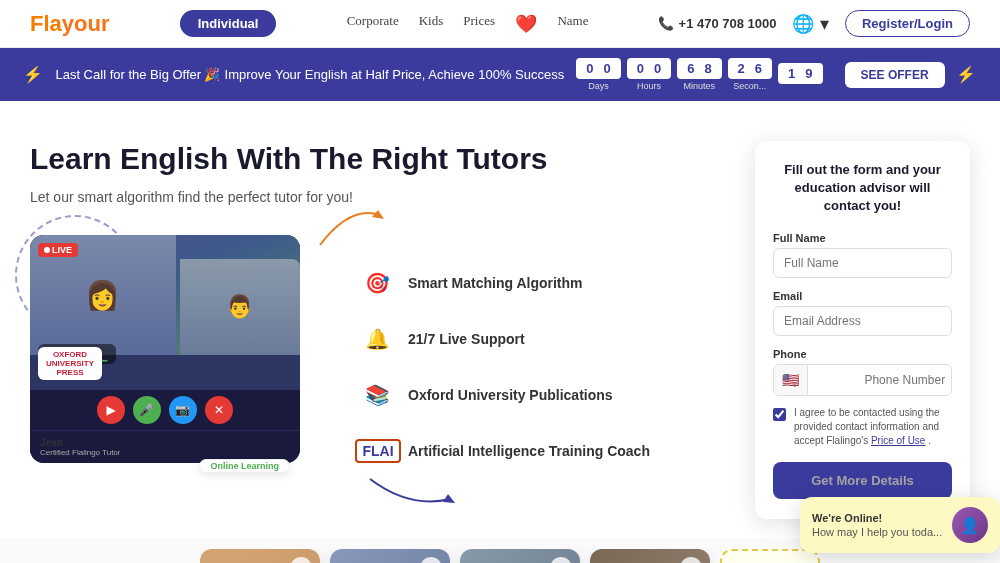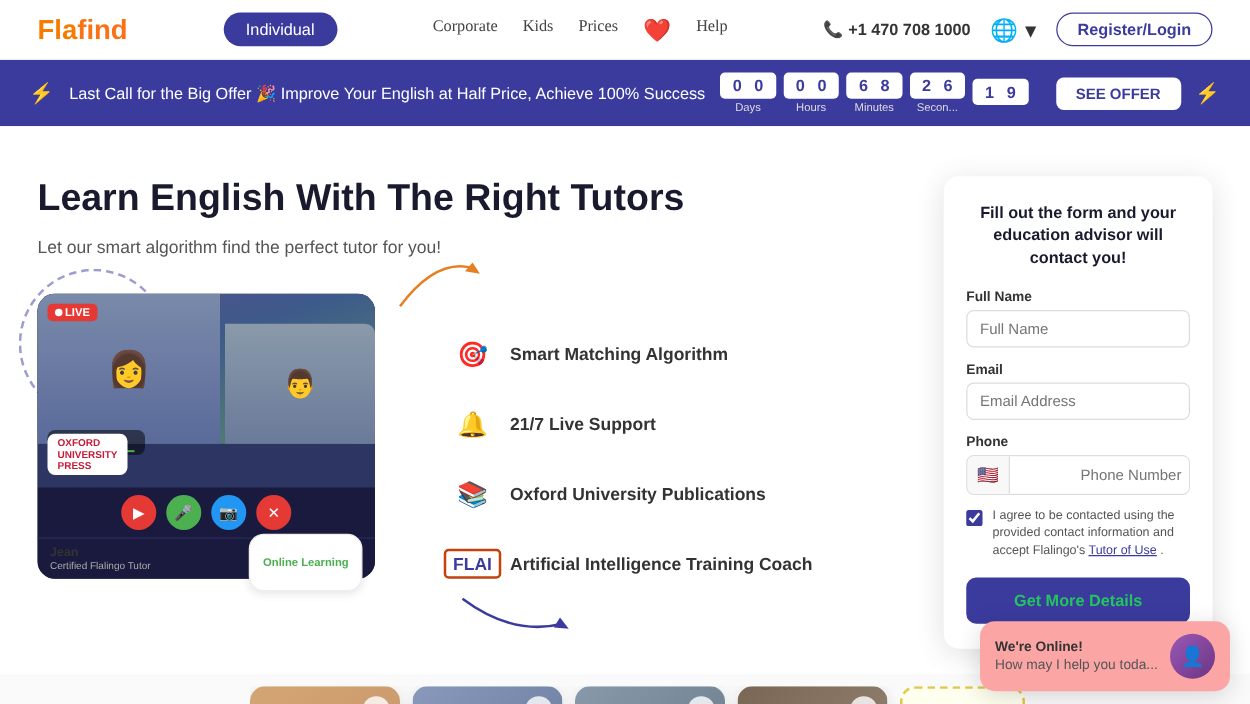--- a/index.html
+++ b/index.html
@@ -7,21 +7,21 @@
 
     
     .navbar {
       display: flex; align-items: center; justify-content: space-between;
       padding: 10px 30px; border-bottom: 1px solid #eee; background: #fff;
     }
     .logo { font-size: 22px; font-weight: 800; color: #333; }
     .logo span { color: #f57c00; }
     .nav-active-btn {
       background: #3b3b9e; color: #fff; border: none; border-radius: 20px;
-      padding: 6px 18px; font-size: 13px; font-weight: 400; cursor: pointer;
+      padding: 6px 18px; font-size: 13px; font-weight: 700; cursor: pointer;
     }
     .nav-links { display: flex; gap: 20px; font-size: 13px; color: #444; }
     .nav-links span { cursor: pointer; font-family: Liberation Serif, serif; }
     .nav-right { display: flex; align-items: center; gap: 16px; }
     .nav-register { border: 1.5px solid #3b3b9e; color: #3b3b9e; background: #fff; border-radius: 20px; padding: 5px 16px; font-size: 13px; font-weight: 600; cursor: pointer; }
     .heart-icon { color: #e53935; font-size: 18px; }
 
     
     .promo-banner {
       background: #3b3b9e; color: #fff; text-align: center;
@@ -56,41 +56,41 @@
     }
     .live-badge {
       position: absolute; top: 8px; left: 8px;
       background: #e53935; color: #fff; font-size: 9px; font-weight: 700;
       border-radius: 4px; padding: 2px 6px;
     }
     .live-dot { display: inline-block; width: 6px; height: 6px; background: #fff; border-radius: 50%; margin-right: 2px; }
     .oxford-badge {
       position: absolute; bottom: 10px; left: 8px;
       background: #fff; border-radius: 6px; padding: 3px 8px;
-      font-size: 8px; font-weight: 700; color: #1a1a2e; display: flex; align-items: center; gap: 4px;
+      font-size: 8px; font-weight: 700; color: #1a1a2e; display: flex; align-items: center; gap: 4px; text-align: center;
     }
     .ctrl-btn {
       width: 28px; height: 28px; border-radius: 50%; border: none; cursor: pointer;
       display: flex; align-items: center; justify-content: center; font-size: 12px;
     }
     .ctrl-play { background: #e53935; color: #fff; }
     .ctrl-mic { background: #4caf50; color: #fff; }
     .ctrl-cam { background: #2196f3; color: #fff; }
     .ctrl-end { background: #e53935; color: #fff; }
     .tutor-name { font-weight: 700; font-size: 10px; }
     .tutor-tag { font-size: 8px; color: #aaa; }
     .dashed-circle {
       position: absolute; top: -10px; left: -15px;
       width: 120px; height: 120px; border: 2px dashed #3b3b9e; border-radius: 50%;
       opacity: 0.5;
     }
     .online-pill {
       position: absolute; bottom: -10px; right: 10px;
       background: #fff; border: 1px solid #eee; border-radius: 12px;
-      padding: 17px 10px; font-size: 9px; color: #4caf50; font-weight: 600;
+      padding: 1px 10px; font-size: 9px; color: #4caf50; font-weight: 600;
       box-shadow: 0 2px 8px rgba(0,0,0,0.1);
     }
 
     
     .features-col { margin-left: 30px; margin-top: 40px; }
     .feature-item { display: flex; align-items: center; gap: 12px; margin-bottom: 20px; }
     .feature-icon { width: 36px; height: 36px; display: flex; align-items: center; justify-content: center; font-size: 20px; }
     .feature-text { font-size: 14px; font-weight: 600; color: #333; }
     .flai-logo { font-size: 14px; font-weight: 700; color: #3b3b9e; border: 2px solid #c2410c; border-radius: 4px; padding: 2px 5px; }
 
@@ -110,21 +110,21 @@
       padding: 7px 10px; font-size: 12px; color: #aaa; margin-bottom: 12px; outline: none;
     }
     .phone-row { display: flex; align-items: center; border: 1px solid #ddd; border-radius: 6px; overflow: hidden; margin-bottom: 10px; }
     .phone-flag { padding: 7px 8px; font-size: 14px; border-right: 1px solid #ddd; background: #f8f8f8; }
     .phone-input { flex: 1; border: none; outline: none; font-size: 12px; padding: 7px 8px; color: #aaa; margin-left: 48px; }
     .checkbox-row { display: flex; gap: 8px; align-items: flex-start; margin-bottom: 14px; }
     .checkbox-row input { margin-top: 2px; accent-color: #3b3b9e; }
     .checkbox-text { font-size: 10px; color: #555; line-height: 1.4; }
     .checkbox-text a { color: #3b3b9e; text-decoration: underline; }
     .submit-btn {
-      width: 100%; background: #3b3b9e; color: #22c55e; border: none;
+      width: 100%; background: #3b3b9e; color: #a3a3a3; border: none;
       border-radius: 8px; padding: 11px; font-size: 13px; font-weight: 700; cursor: pointer;
     }
 
     
     .tutors-section {
       padding: 10px 30px 20px; display: flex; gap: 20px; align-items: flex-start;
       background: #fafafa;
     }
     .tutors-intro { width: 150px; flex-shrink: 0; padding-top: 20px; }
 
@@ -148,49 +148,49 @@
       width: 22px; height: 22px; background: rgba(255,255,255,0.8); border-radius: 50%;
       display: flex; align-items: center; justify-content: center; font-size: 9px; color: #333;
     }
     .tutor-card-placeholder {
       width: 100px; flex-shrink: 0; border: 2px dashed #e0c84a; border-radius: 12px;
       height: 150px; background: #fffff0;
     }
 
     
     .chatbot {
-      position: fixed; bottom: 10px; right: 16px;
-      background: #fca5a5; border-radius: 12px; box-shadow: 0 4px 20px rgba(0,0,0,0.15);
+      position: fixed; bottom: 10px; right: 0;
+      background: #fef9c3; border-radius: 12px; box-shadow: 0 4px 20px rgba(0,0,0,0.15);
       padding: 10px 12px; display: flex; align-items: center; gap: 4px;
       width: 200px; font-size: 11px;
     }
     .chatbot-text { flex: 1; }
     .chatbot-title { font-weight: 700; color: #333; margin-bottom: 2px; }
     .chatbot-msg { color: #555; }
     .chatbot-avatar {
       width: 36px; height: 36px; border-radius: 50%;
       background: linear-gradient(135deg, #9b59b6 0%, #6c3483 100%);
       display: flex; align-items: center; justify-content: center;
       color: #fff; font-size: 16px; flex-shrink: 0;
     }
   </style>
 </head>
 <body>
 
 <nav class="navbar">
   <div class="logo">
-    <span>Fla</span><span style="color:#f97316;">find</span>
+    <span>Fla</span><span style="color:#f97316;">your</span>
   </div>
   <button class="nav-active-btn">Individual</button>
   <div class="nav-links">
     <span>Corporate</span>
     <span>Kids</span>
     <span>Prices</span>
     <span class="heart-icon">❤️</span>
-    <span>Help</span>
+    <span>Name</span>
   </div>
   <div class="nav-right">
     <span style="font-size:13px;font-weight:600;">📞 <span>+1 470 708 1000</span></span>
     <span style="font-size:18px;">🌐 ▾</span>
     <button class="nav-register">Register/Login</button>
   </div>
 </nav>
 
 <div class="promo-banner">
   <span class="lightning">⚡</span>
@@ -328,21 +328,21 @@
 
     <label class="form-label">Phone</label>
     <div class="phone-row">
       <span class="phone-flag">🇺🇸</span>
       <input class="phone-input" type="tel" placeholder="Phone Number" style="">
     </div>
 
     <div class="checkbox-row">
       <input type="checkbox" checked="" style="">
       <span class="checkbox-text">
-        I agree to be contacted using the provided contact information and accept Flalingo's <a>Tutor of Use</a> .
+        I agree to be contacted using the provided contact information and accept Flalingo's <a>Price of Use</a> .
       </span>
     </div>
 
     <button class="submit-btn">Get More Details</button>
   </div>
 </div>
 
 <div class="tutors-section">
   <div class="tutors-intro">
     

